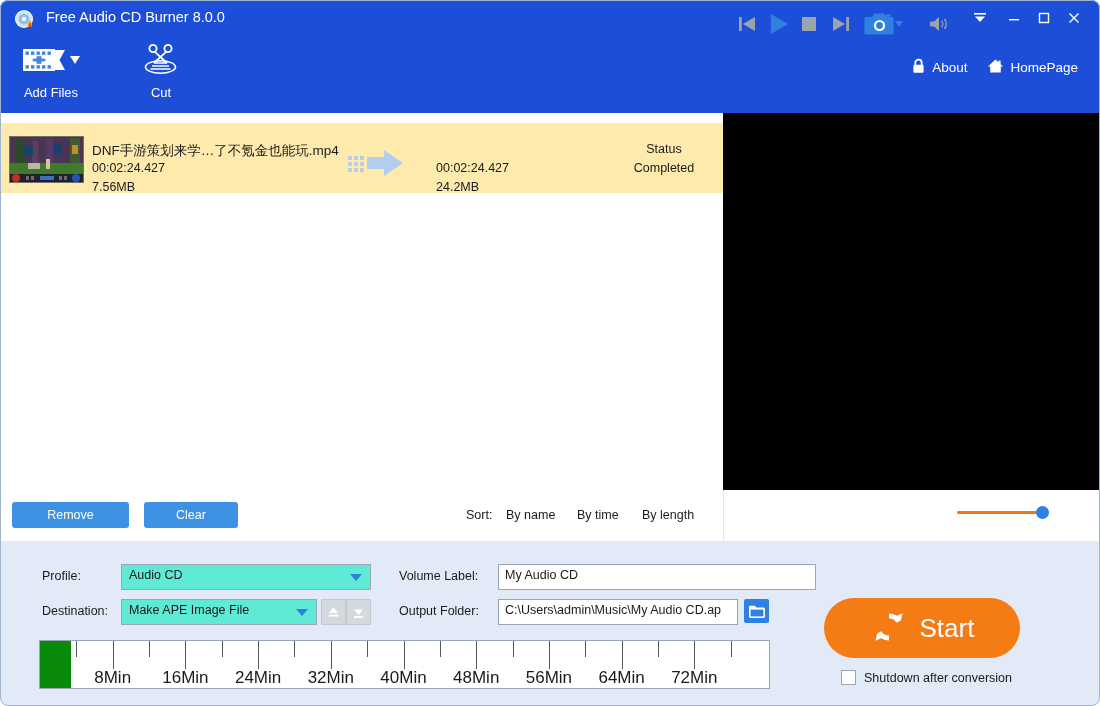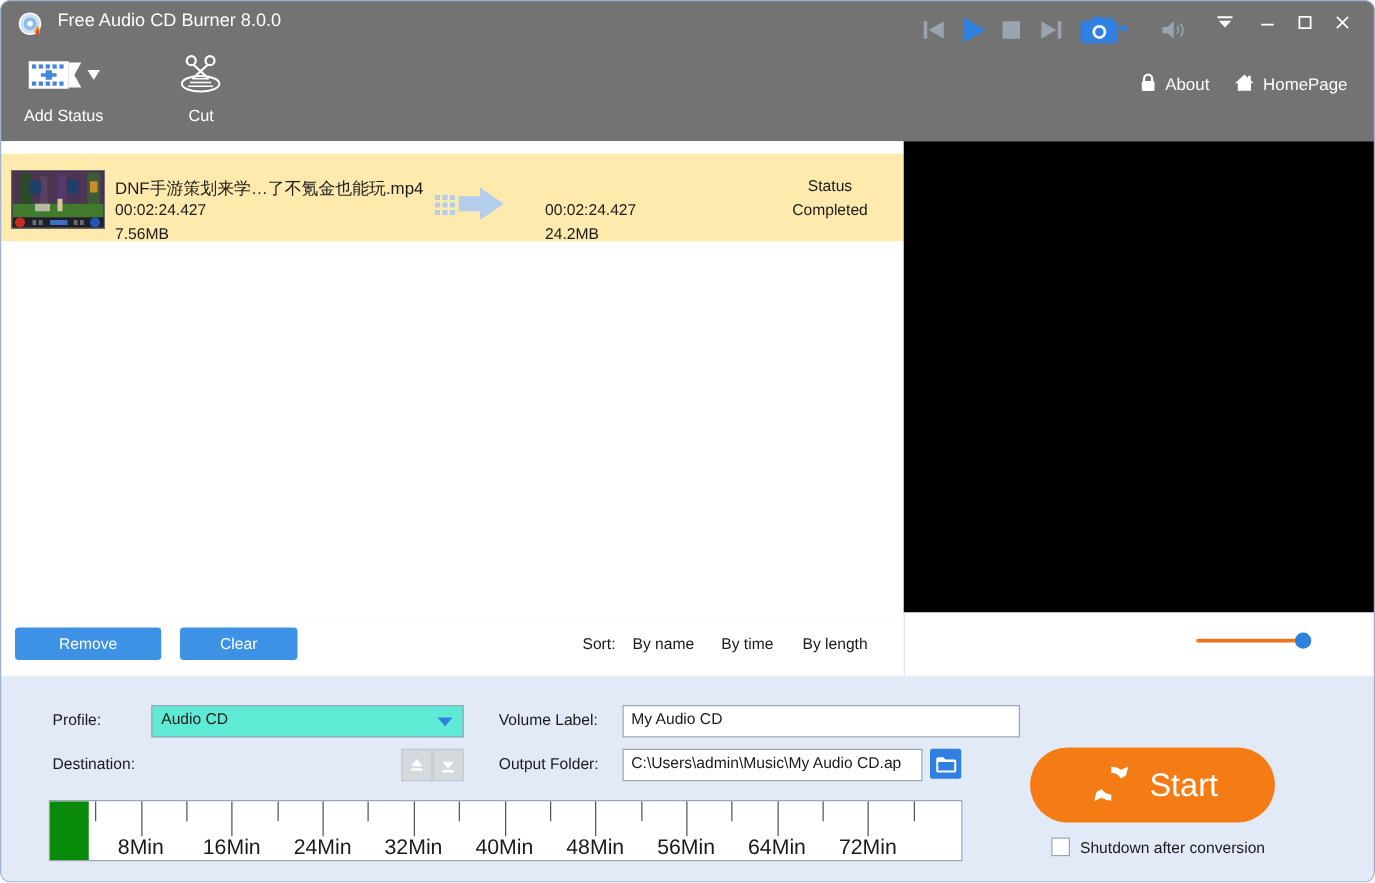--- a/index.html
+++ b/index.html
@@ -14,21 +14,21 @@
     width: 1100px; height: 706px;
     background: #e8eef8;
     border-radius: 8px;
     overflow: hidden;
   }
 
   
   .header {
     position: absolute; left: 0; top: 0;
     width: 1100px; height: 113px;
-    background: #737373;
+    background: #1d4ed8;
     border-top-left-radius: 8px;
     border-top-right-radius: 8px;
   }
   .titlebar {
     position: absolute; left: 0; top: 0;
     width: 1100px; height: 36px;
   }
   .app-icon {
     position: absolute; left: 14px; top: 8px;
     width: 22px; height: 22px;
@@ -368,21 +368,21 @@
             <rect x="16.5" y="22.2" width="3.4" height="3.4"></rect>
             <rect x="22" y="22.2" width="3.4" height="3.4"></rect>
             <rect x="27.5" y="22.2" width="3.4" height="3.4"></rect>
           </g>
           <rect x="16.5" y="13.2" width="5" height="7.6" fill="#4388dd"></rect>
           <rect x="12.7" y="15.6" width="12.6" height="2.8" fill="#4388dd"></rect>
           <path d="M35 7 L45 7 L39.5 17 L45 27 L35 27 Z" fill="#ffffff"></path>
           <path d="M50 13 L60 13 L55 21 Z" fill="#ffffff"></path>
         </svg>
       </div>
-      <div class="lbl">Add Status</div>
+      <div class="lbl">Add Files</div>
     </div>
 
     <div class="tool" id="tool-cut">
       <div class="ico">
         <svg width="40" height="34" viewBox="0 0 40 34">
           <circle cx="12" cy="5.5" r="3.6" fill="none" stroke="#ffffff" stroke-width="1.8"></circle>
           <circle cx="27" cy="5.5" r="3.6" fill="none" stroke="#ffffff" stroke-width="1.8"></circle>
           <path d="M13.6 8.6 L26 20 M25.4 8.6 L13 20" stroke="#ffffff" stroke-width="1.8" fill="none"></path>
           <ellipse cx="19.5" cy="24" rx="15" ry="6.2" fill="none" stroke="#ffffff" stroke-width="1.6"></ellipse>
           <path d="M13 20 L26 20 M11 23 L28 23 M9.5 26 L29.5 26" stroke="#ffffff" stroke-width="1.3"></path>
@@ -524,20 +524,24 @@
 
   <div class="settings"></div>
 
   <div class="fld-label" id="lbl-profile">Profile:</div>
   <div class="combo" id="cb-profile">
     <span class="txt">Audio CD</span>
     <span class="caret"></span>
   </div>
 
   <div class="fld-label" id="lbl-destination">Destination:</div>
+  <div class="combo" id="cb-destination">
+    <span class="txt">Make APE Image File</span>
+    <span class="caret"></span>
+  </div>
 
   <div class="stepbtn" id="btn-up">
     <svg width="15" height="16" viewBox="0 0 15 16">
       <path d="M7.5 3 L12 9 L3 9 Z" fill="#ffffff"></path>
       <rect x="3" y="10.6" width="9" height="2" fill="#ffffff"></rect>
     </svg>
   </div>
   <div class="stepbtn" id="btn-down">
     <svg width="15" height="16" viewBox="0 0 15 16">
       <path d="M7.5 11 L3 5.4 L12 5.4 Z" fill="#ffffff"></path>

